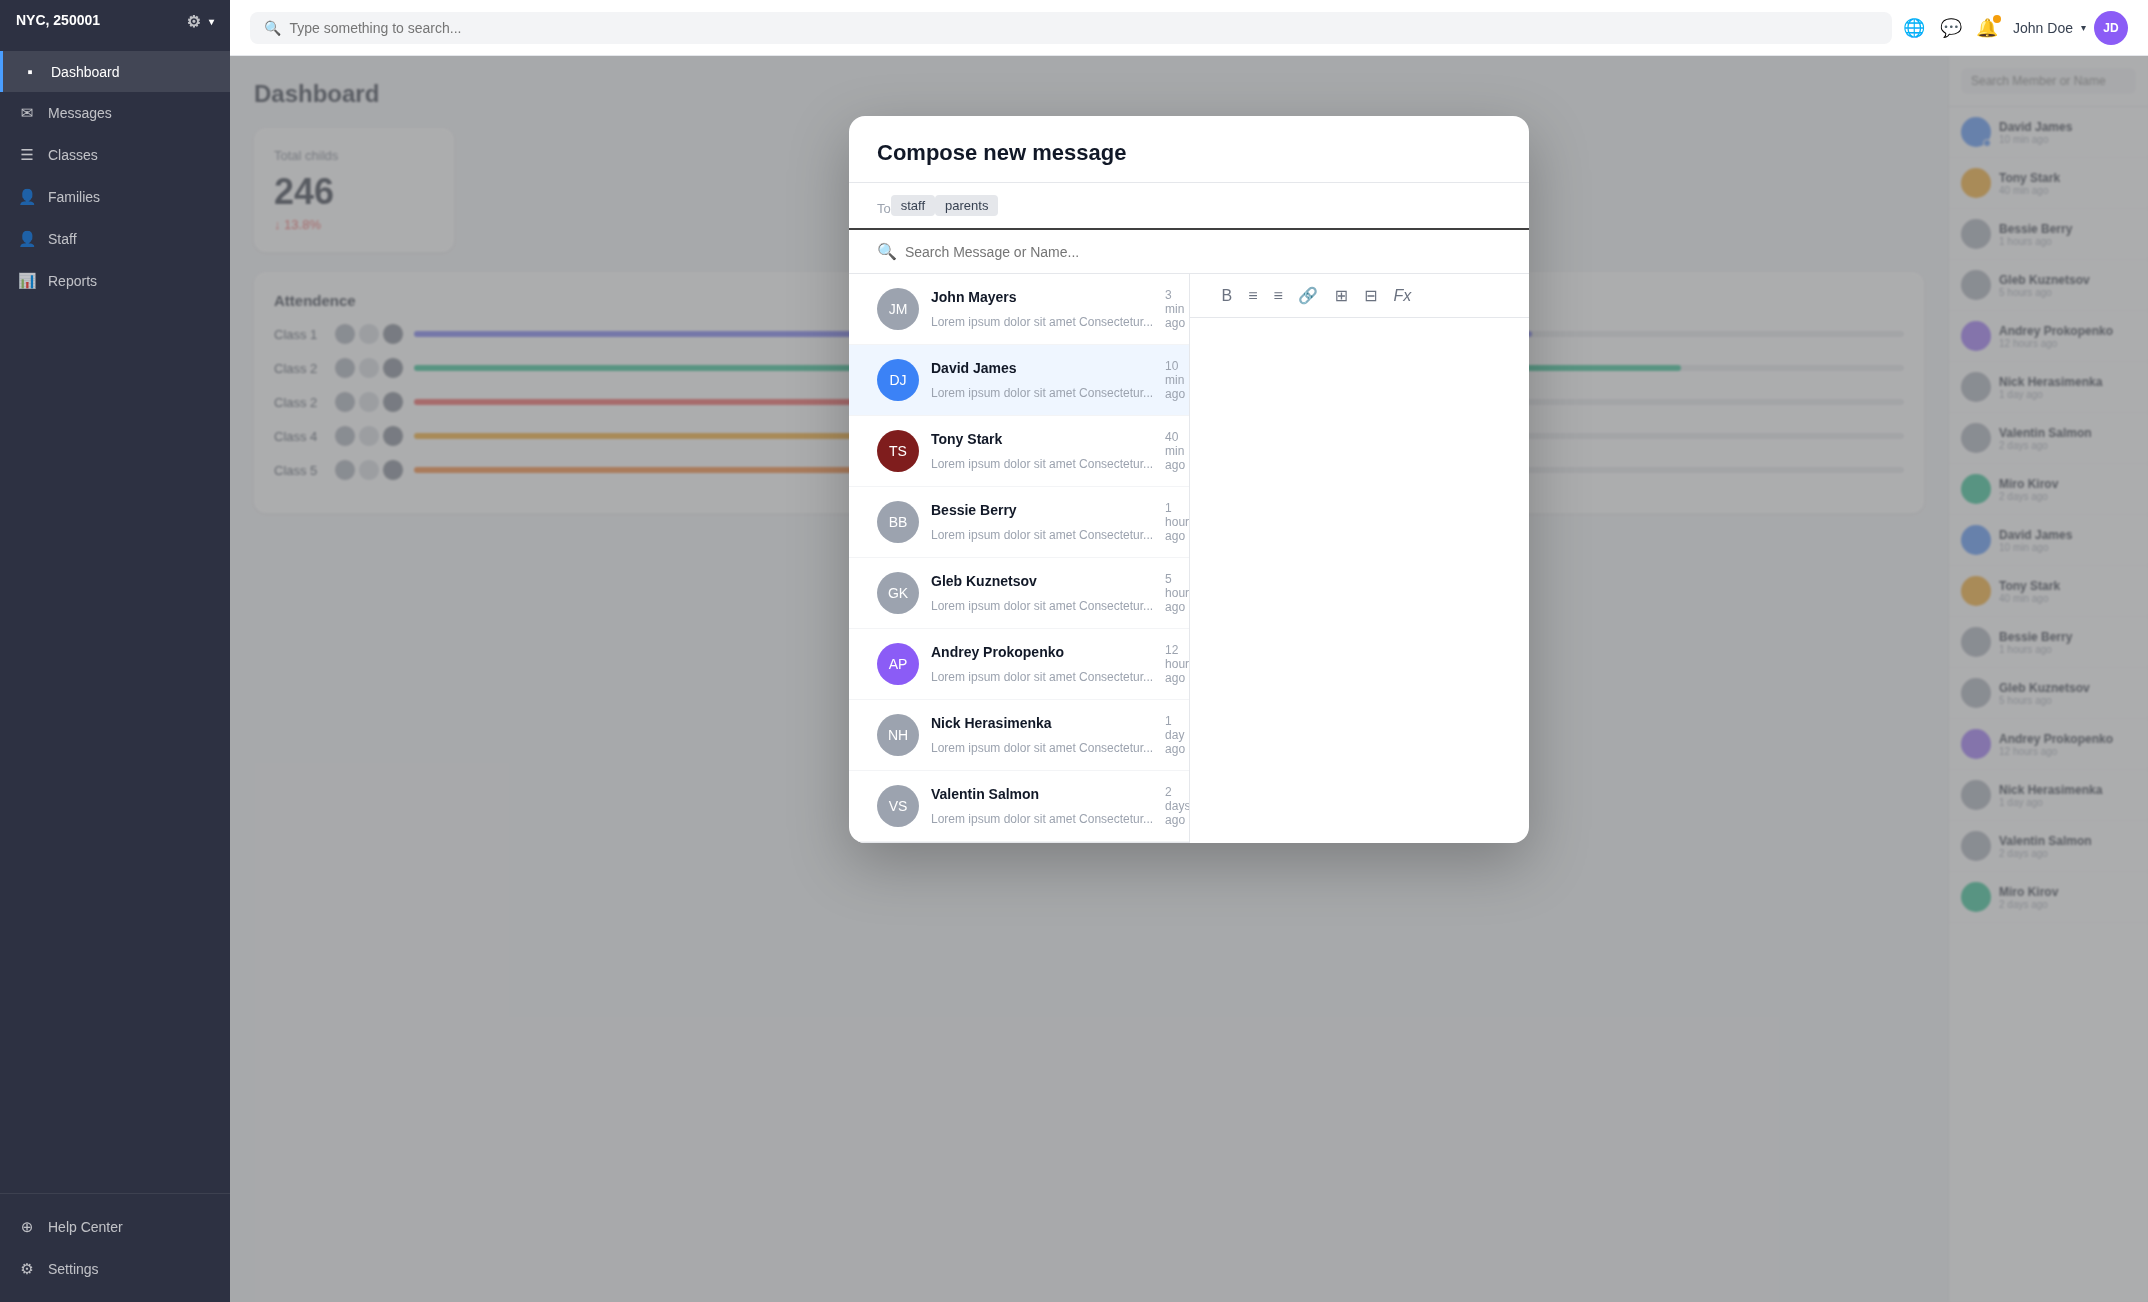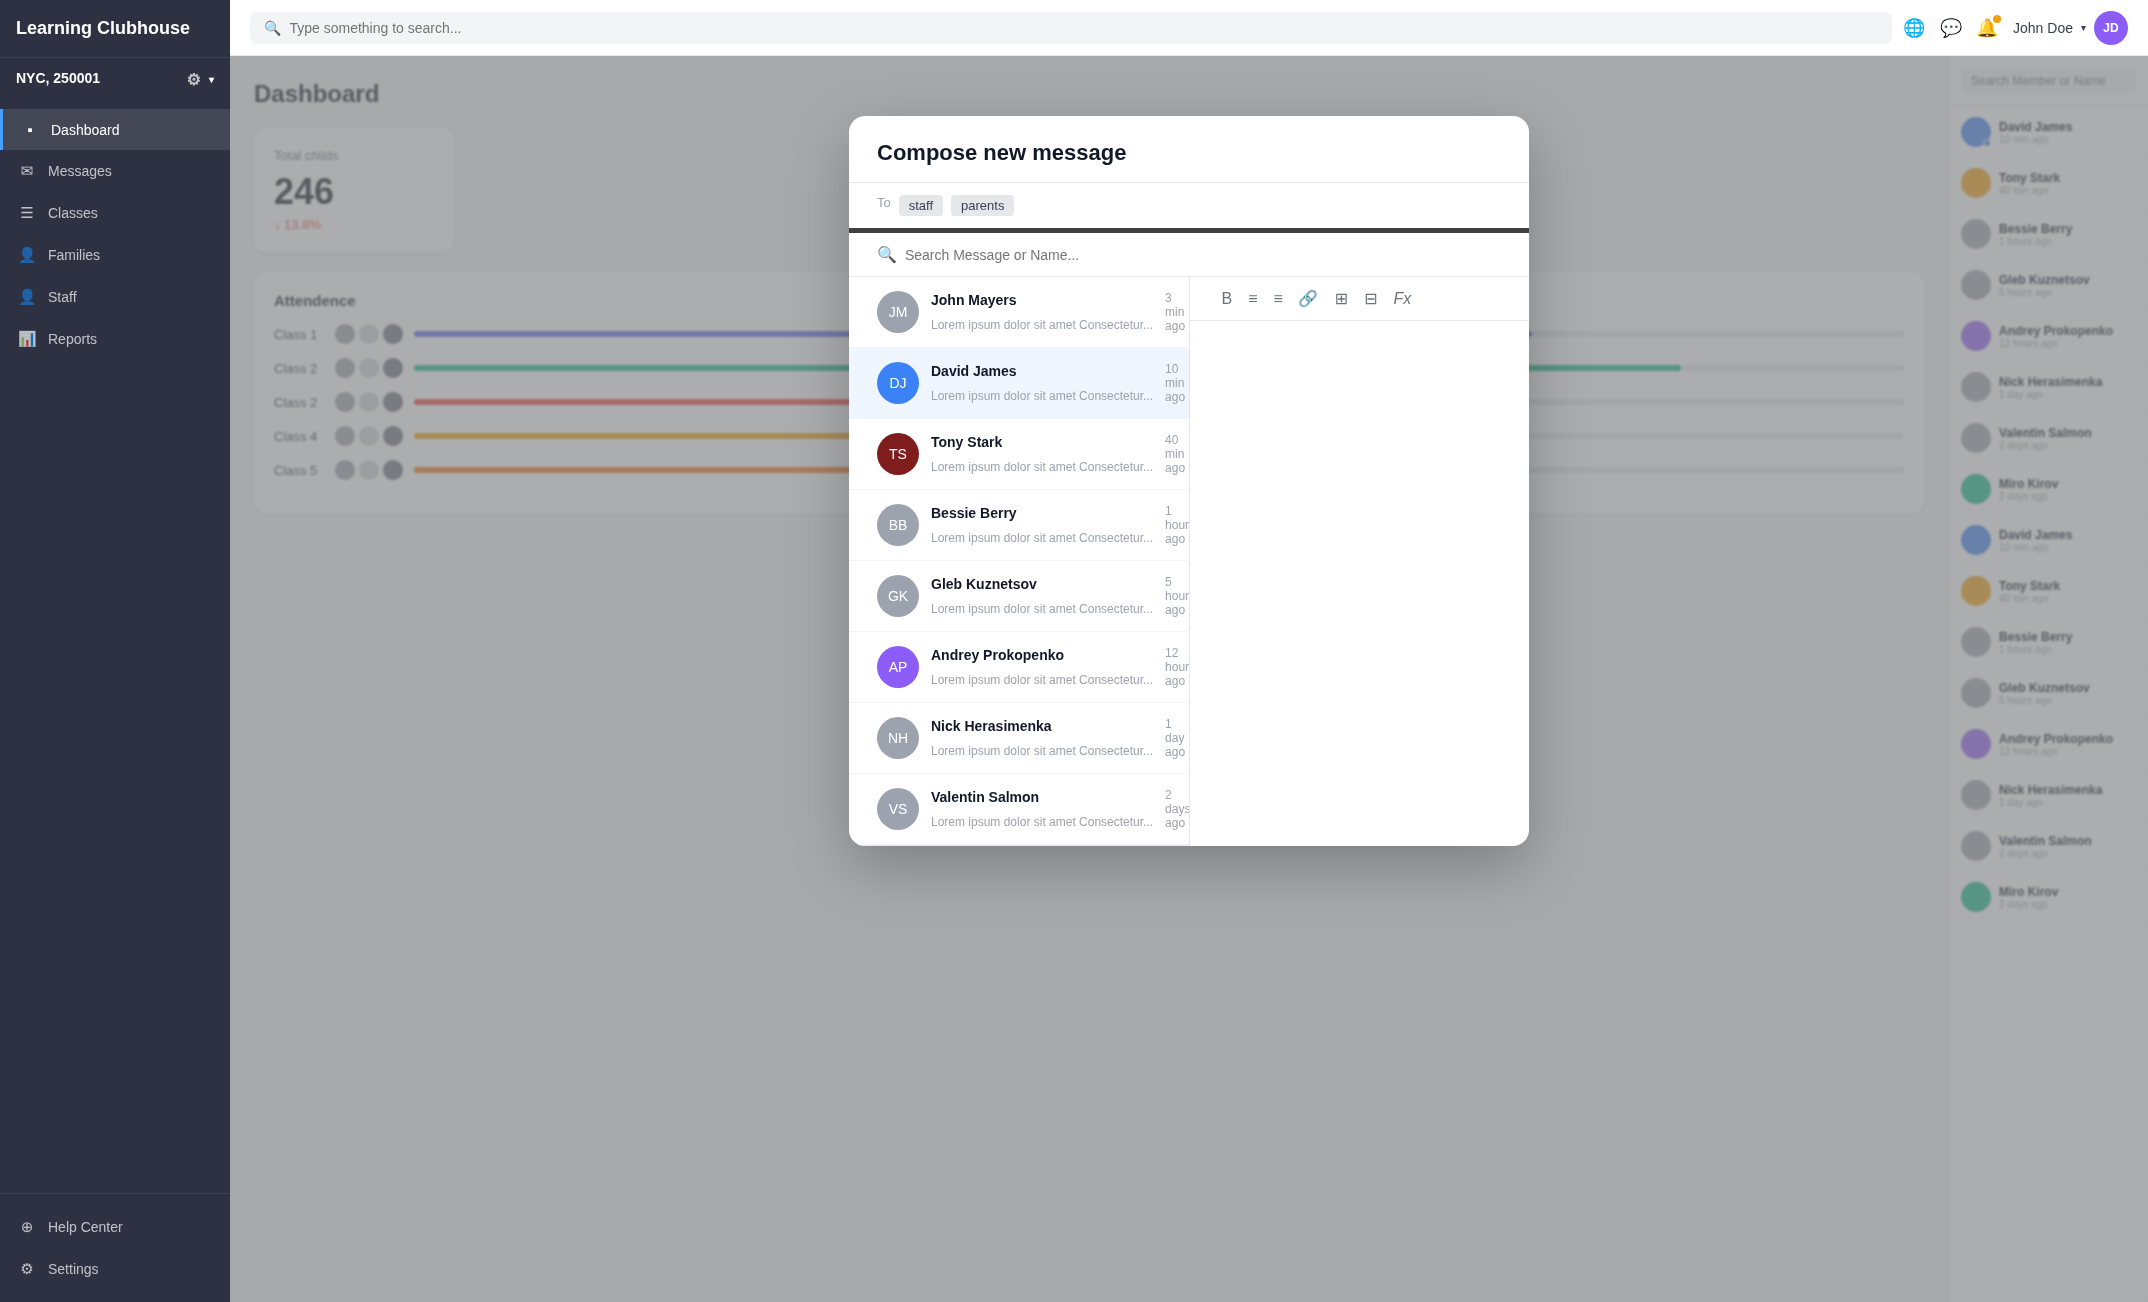--- a/index.html
+++ b/index.html
@@ -182,24 +182,24 @@
     }
     .modal-header {
       padding: 24px 28px 16px;
       border-bottom: 1px solid #e5e7eb;
     }
     .modal-title { font-size: 22px; font-weight: 700; color: #111827; }
 
     
     .to-field {
       display: flex;
-      align-items: flex-start;
-      gap: 8px;
+      align-items: flex-end;
+      gap: 0;
       padding: 12px 28px;
-      border-bottom: 5px solid #404040;
+      border-bottom: 2px solid #404040;
     }
     .to-label { font-size: 13px; color: #9ca3af; }
     .tag {
       padding: 3px 10px;
       border-radius: 4px;
       background: #e5e7eb;
       font-size: 13px;
       color: #374151;
       font-weight: 500;
     }
@@ -262,23 +262,20 @@
       min-height: 80px;
     }
     .compose-input { width: 100%; border: none; outline: none; font-size: 14px; color: #374151; resize: none; height: 60px; }
 
     .chevron { font-size: 10px; }
   </style>
 </head>
 <body>
 
 <div class="sidebar">
-  <div class="sidebar-logo">
-    <span>Learning Clubhouse</span>
-  </div>
   <div class="sidebar-org">
     <span>NYC, 250001</span>
     <div style="display:flex;gap:8px;align-items:center;">
       <span class="gear-icon">⚙</span>
       <span class="chevron">▾</span>
     </div>
   </div>
   <nav class="sidebar-nav">
     <div class="nav-item active">
       <span class="nav-icon">▪</span>

